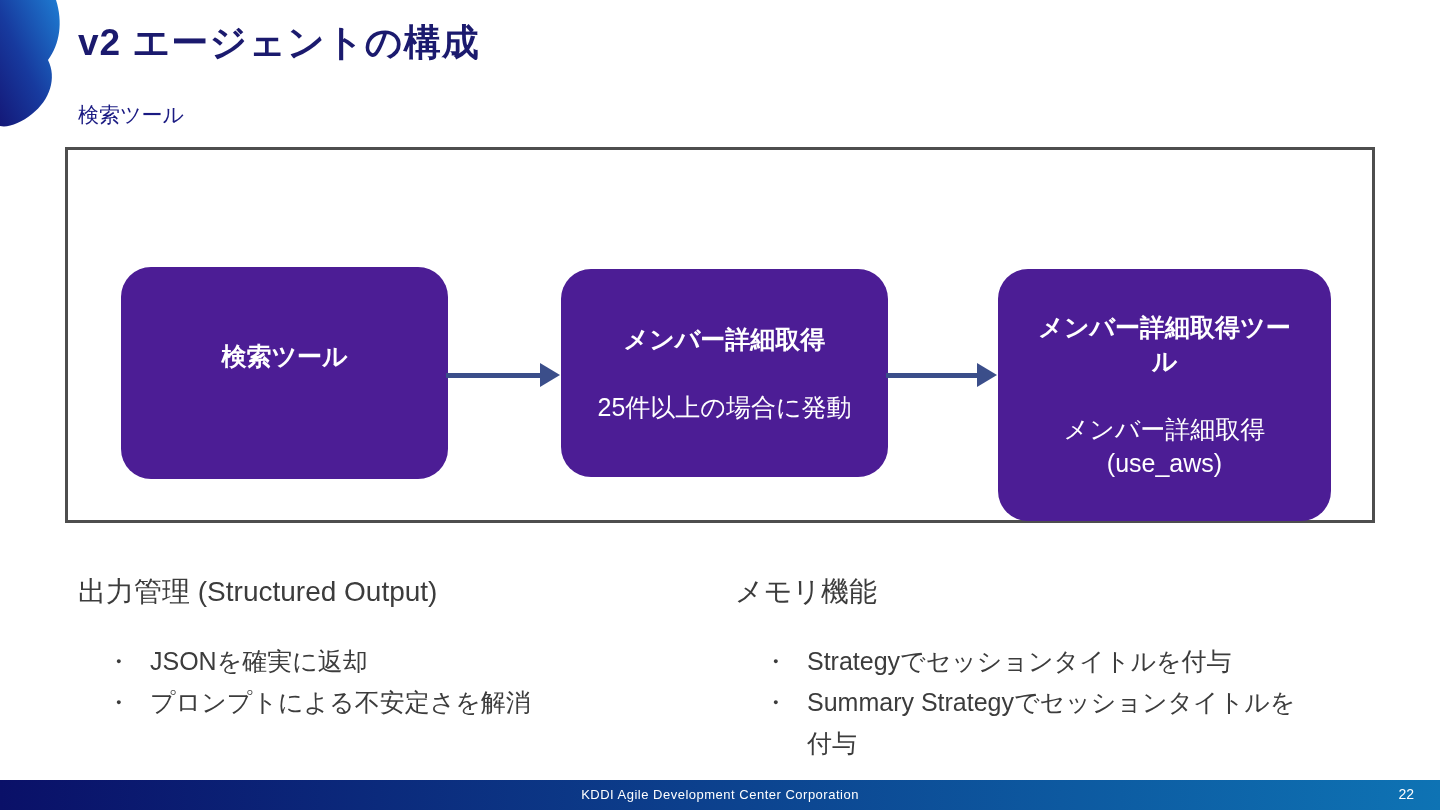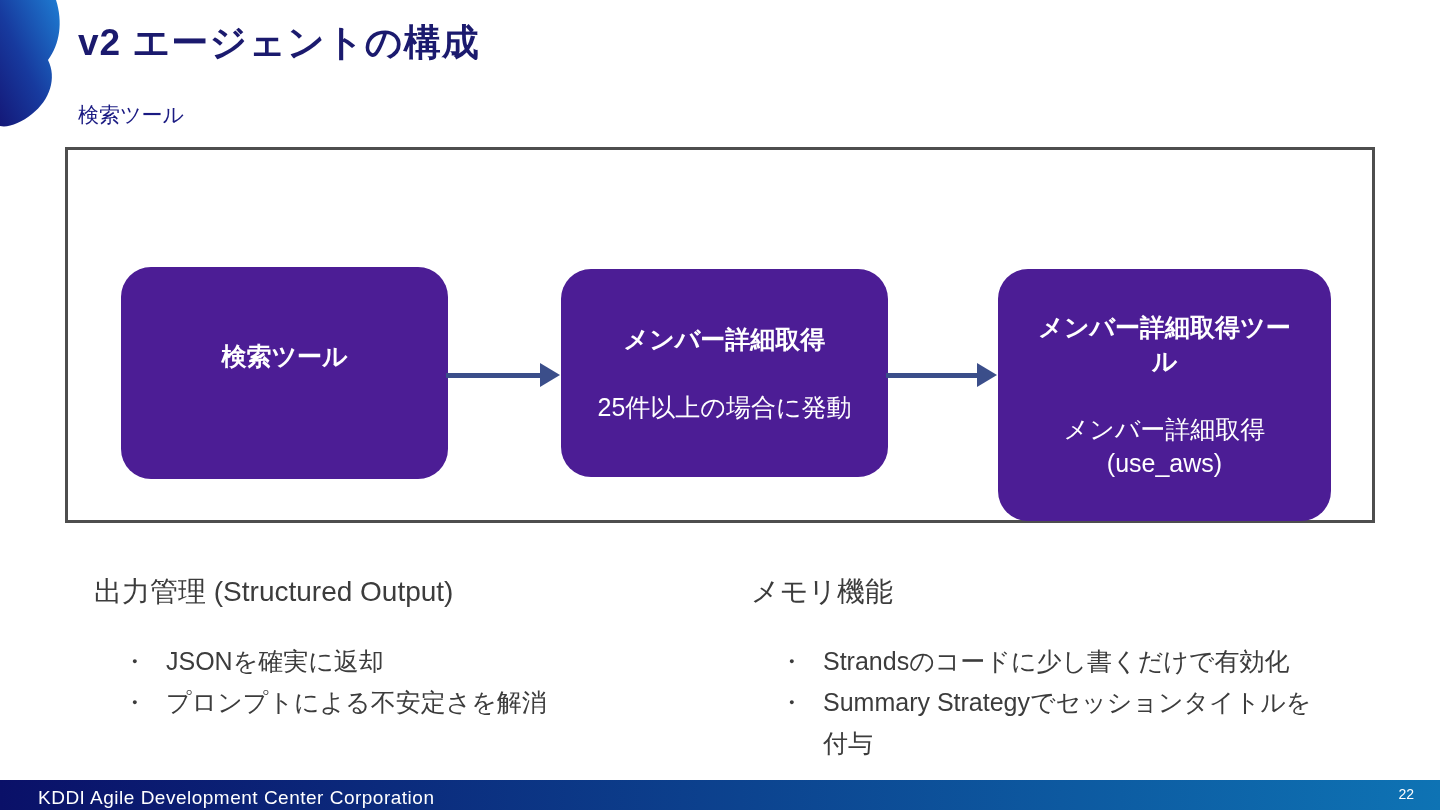--- a/index.html
+++ b/index.html
@@ -44,37 +44,37 @@
     position:absolute;height:24px;display:flex;align-items:center;
   }
   .arrow-1{left:378px;top:213px;width:114px;}
   .arrow-2{left:818px;top:213px;width:111px;}
   .arrow-line{flex:1;height:5px;background:#3B4E8A;}
   .arrow-head{
     width:0;height:0;border-top:12px solid transparent;
     border-bottom:12px solid transparent;border-left:20px solid #3B4E8A;
   }
   
-  .section{position:absolute;top:573px;color:#3C3C3C;margin-left:16px;}
+  .section{position:absolute;top:573px;color:#3C3C3C;}
   .section-left{left:78px;width:620px;}
   .section-right{left:735px;width:585px;}
   .section-heading{font-size:28px;margin:0 0 30px 0;font-weight:normal;}
   .bullet-list{margin-left:28px;}
   .bullet-row{display:flex;font-size:25px;line-height:41px;}
   .bullet-marker{width:44px;flex:0 0 44px;}
   .bullet-text{flex:1;}
   
   .footer{
     position:absolute;left:0;bottom:0;width:1440px;height:30px;
     background:linear-gradient(to right,#0A1068,#0E73B4);
     color:#ffffff;
   }
   .footer-text{
-    position:absolute;left:0;right:0;top:7px;text-align:left;
-    font-size:19px;letter-spacing:0.5px;margin-left:38px;
+    position:absolute;left:0;right:0;top:7px;text-align:center;
+    font-size:13px;letter-spacing:0.5px;
   }
   .footer-page{
     position:absolute;right:26px;top:6px;font-size:14px;
   }
 </style>
 </head>
 <body>
 
 <div class="logo">
   <svg width="70" height="140" viewBox="0 0 70 140">
@@ -132,21 +132,21 @@
       <span class="bullet-text">プロンプトによる不安定さを解消</span>
     </div>
   </div>
 </div>
 
 <div class="section section-right">
   <h2 class="section-heading">メモリ機能</h2>
   <div class="bullet-list">
     <div class="bullet-row">
       <span class="bullet-marker">・</span>
-      <span class="bullet-text">Strandsのコードに少し書くだけで有効化</span>
+      <span class="bullet-text">Strategyでセッションタイトルを付与</span>
     </div>
     <div class="bullet-row">
       <span class="bullet-marker">・</span>
       <span class="bullet-text">Summary Strategyでセッションタイトルを付与</span>
     </div>
   </div>
 </div>
 
 <div class="footer">
   <div class="footer-text">KDDI Agile Development Center Corporation</div>

